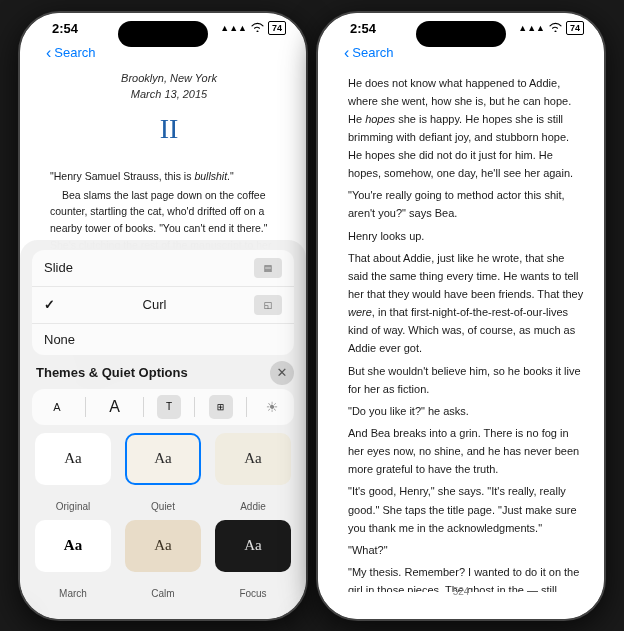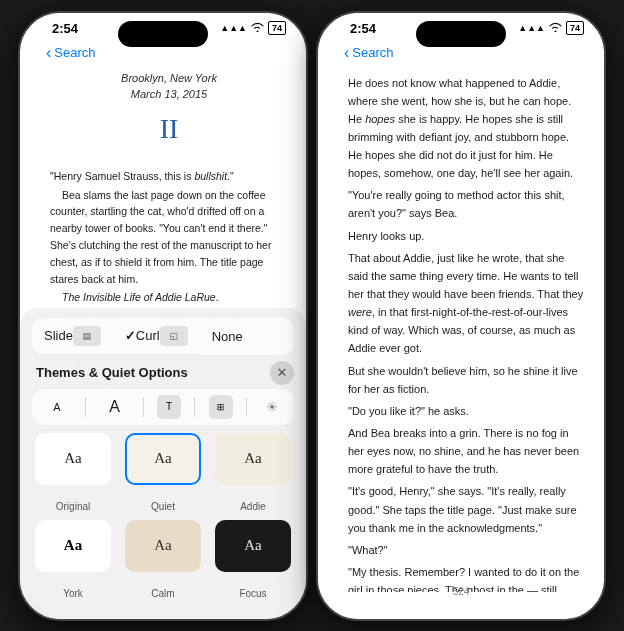--- a/index.html
+++ b/index.html
@@ -154,21 +154,21 @@
       right: 0;
       background: rgba(240,240,240,0.96);
       border-radius: 18px 18px 40px 40px;
       padding: 10px 12px 20px;
       backdrop-filter: blur(10px);
     }
 
     
     .transition-options {
       display: flex;
-      flex-direction: row;
+      flex-direction: column;
       gap: 0px;
       margin-bottom: 6px;
       background: rgba(255,255,255,0.7);
       border-radius: 12px;
       overflow: hidden;
     }
 
     .transition-row {
       display: flex;
       align-items: center;
@@ -443,21 +443,21 @@
           <div class="theme-item">
             <div class="theme-preview theme-quiet selected">Aa</div>
             <span class="theme-name">Quiet</span>
           </div>
           <div class="theme-item">
             <div class="theme-preview theme-paper">Aa</div>
             <span class="theme-name">Addie</span>
           </div>
           <div class="theme-item">
             <div class="theme-preview theme-bold">Aa</div>
-            <span class="theme-name">York</span>
+            <span class="theme-name">March</span>
           </div>
           <div class="theme-item">
             <div class="theme-preview theme-calm">Aa</div>
             <span class="theme-name">Calm</span>
           </div>
           <div class="theme-item">
             <div class="theme-preview theme-focus">Aa</div>
             <span class="theme-name">Focus</span>
           </div>
         </div>
@@ -492,21 +492,21 @@
           <span class="back-chevron">‹</span>
           <span>Search</span>
         </div>
       </div>
 
       <div class="reading-content">
         <p>He does not know what happened to Addie, where she went, how she is, but he can hope. He <em>hopes</em> she is happy. He hopes she is still brimming with defiant joy, and stubborn hope. He hopes she did not do it just for him. He hopes, somehow, one day, he'll see her again.</p>
         <p>"You're really going to method actor this shit, aren't you?" says Bea.</p>
         <p>Henry looks up.</p>
         <p>That about Addie, just like he wrote, that she said the same thing every time. He wants to tell her that they would have been friends. That they <em>were</em>, in that first-night-of-the-rest-of-our-lives kind of way. Which was, of course, as much as Addie ever got.</p>
-        <p>But she wouldn't believe him, so he shine it live for her as fiction.</p>
+        <p>But she wouldn't believe him, so he books it live for her as fiction.</p>
         <p>"Do you like it?" he asks.</p>
         <p>And Bea breaks into a grin. There is no fog in her eyes now, no shine, and he has never been more grateful to have the truth.</p>
         <p>"It's good, Henry," she says. "It's really, really good." She taps the title page. "Just make sure you thank me in the acknowledgments."</p>
         <p>"What?"</p>
         <p>"My thesis. Remember? I wanted to do it on the girl in those pieces. The ghost in the — still That's her, isn't it?"</p>
 
       </div>
 
       <div class="page-num">524</div>
     </div>

